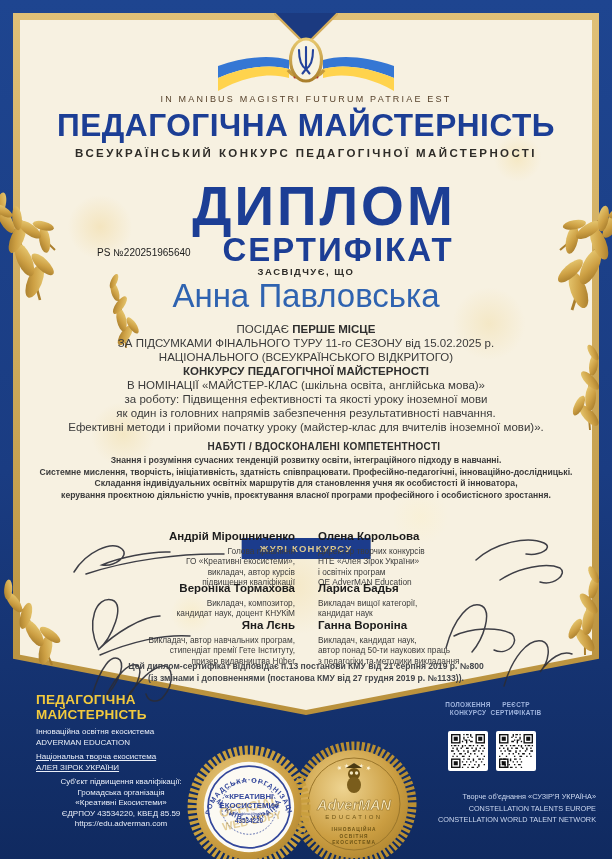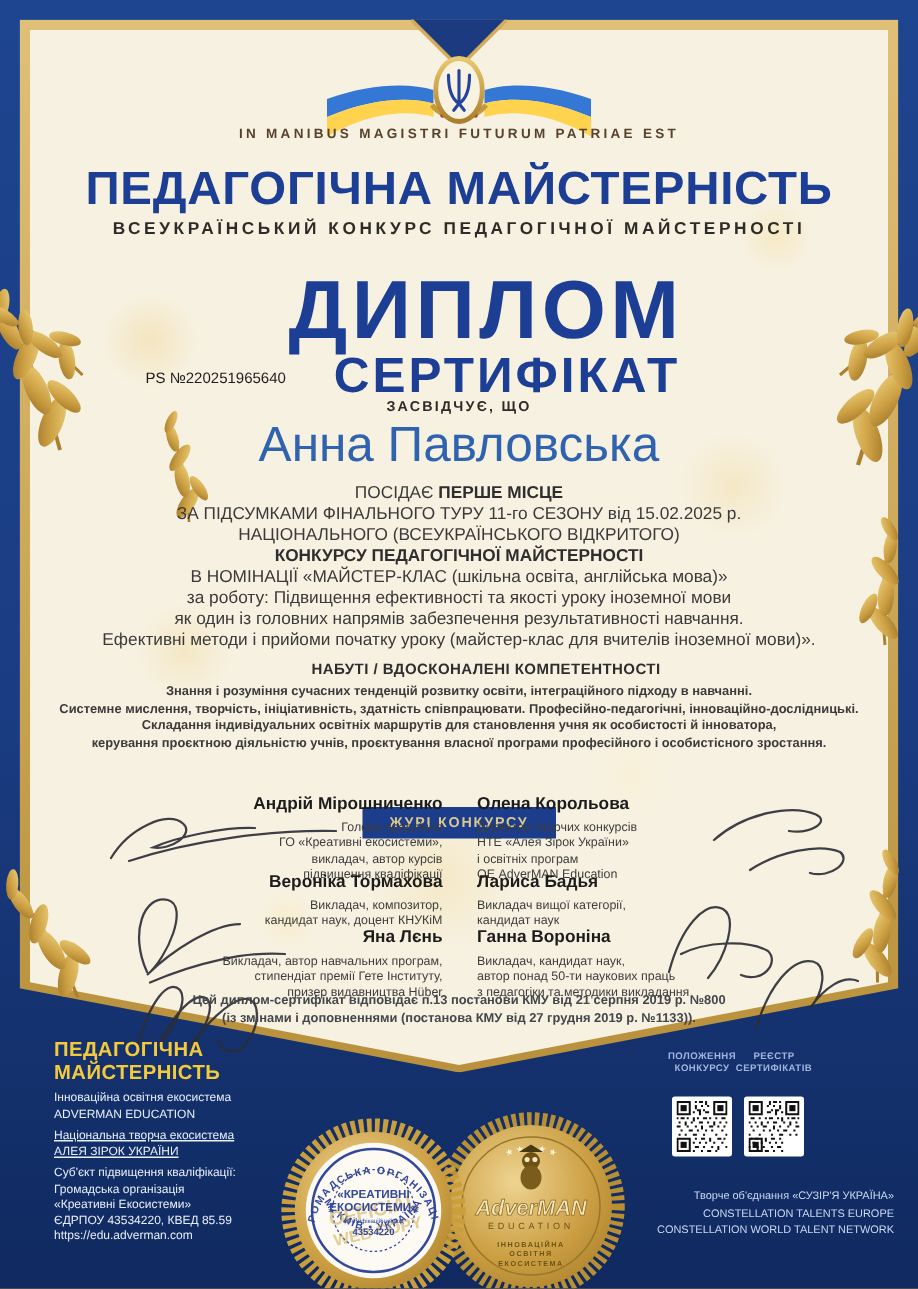--- a/index.html
+++ b/index.html
@@ -19,21 +19,21 @@
           radial-gradient(circle 34px at 87% 20%, rgba(244,224,168,.5), transparent 70%),
           radial-gradient(circle 52px at 82% 44%, rgba(240,218,158,.40), transparent 70%),
           radial-gradient(circle 46px at 18% 60%, rgba(240,218,158,.42), transparent 70%),
           radial-gradient(circle 70px at 48% 82%, rgba(242,222,168,.45), transparent 70%),
           radial-gradient(circle 40px at 70% 72%, rgba(250,240,208,.55), transparent 70%),
           radial-gradient(circle 30px at 30% 86%, rgba(248,234,190,.55), transparent 70%),
           radial-gradient(circle 26px at 60% 64%, rgba(250,242,214,.5), transparent 70%);
         clip-path:polygon(0 0,100% 0,100% 92%,50% 100%,0 92%);}
   .ctr{left:0;right:0;text-align:center;}
   .blue-t{color:#1c3e95;font-weight:bold;}
-  .motto{top:84px;font-size:9px;letter-spacing:2.2px;color:#57422c;font-weight:bold;}
+  .motto{top:94px;font-size:9px;letter-spacing:2.2px;color:#57422c;font-weight:normal;}
   .title{top:108px;font-size:31px;letter-spacing:.5px;transform:scaleX(1.02);}
   .subtitle{top:147px;font-size:11.5px;letter-spacing:2.4px;color:#2e2c28;font-weight:bold;}
   .w-diplom{top:174px;font-size:55px;letter-spacing:3px;margin-left:36px;}
   .w-cert{top:231px;left:50%;transform:translateX(calc(-50% + 32px));font-size:33px;letter-spacing:2px;}
   .serial{left:97px;top:247px;font-size:10px;font-weight:normal;color:#1d1d1d;}
   .certifies{top:266px;font-size:9.5px;letter-spacing:1.5px;color:#2e2c28;font-weight:bold;}
   .recipient{top:277px;font-size:33px;color:#2f63b0;}
   .award{top:322px;font-size:11.5px;line-height:14px;color:#3a3a3a;}
   .award .b{font-weight:bold;color:#2e2e2e;}
   .comp-title{top:441px;font-size:10px;font-weight:bold;color:#2e2e2e;letter-spacing:.3px;padding-left:36px;}
@@ -43,21 +43,21 @@
   .jcell{font-size:11.5px;}
   .jname{font-weight:bold;color:#1c1c1c;font-size:11.5px;}
   .jrole{margin-top:4px;font-size:8.3px;color:#3d3d3d;line-height:1.25;white-space:pre-line;}
   .jl{text-align:right;}
   .jr{text-align:left;}
   .footnote{top:661px;font-size:8.6px;font-weight:bold;color:#43464b;line-height:1.35;white-space:pre-line;}
   
   .f-brand{left:36px;top:693px;font-size:13.5px;font-weight:bold;color:#f3ca3d;line-height:1.08;
         letter-spacing:.3px;white-space:pre-line;}
   .f-org{left:36px;width:170px;font-size:8px;color:#e9eef8;line-height:1.32;white-space:pre-line;}
-  .f-org1{top:727px;}.f-org2{top:752px;text-decoration:underline;}.f-org3{top:777px;}
+  .f-org1{top:727px;}.f-org2{top:752px;text-decoration:underline;}.f-org3{top:777px;text-align:center;}
   .qr-label{top:701px;width:70px;font-size:6.4px;font-weight:bold;color:#9fb4de;letter-spacing:.3px;
         line-height:1.3;text-align:center;white-space:pre-line;}
   .qr-box{top:731px;width:40px;height:40px;background:#fff;border-radius:2px;padding:3px;box-sizing:border-box;}
   .f-net{right:16px;top:791px;font-size:7.3px;color:#ccd8f0;line-height:1.6;text-align:right;white-space:pre-line;}
   .pendant{left:274px;top:13px;width:64px;height:32px;}
   svg text{font-family:"Liberation Sans",sans-serif;}
 </style>
 </head>
 <body>
 

